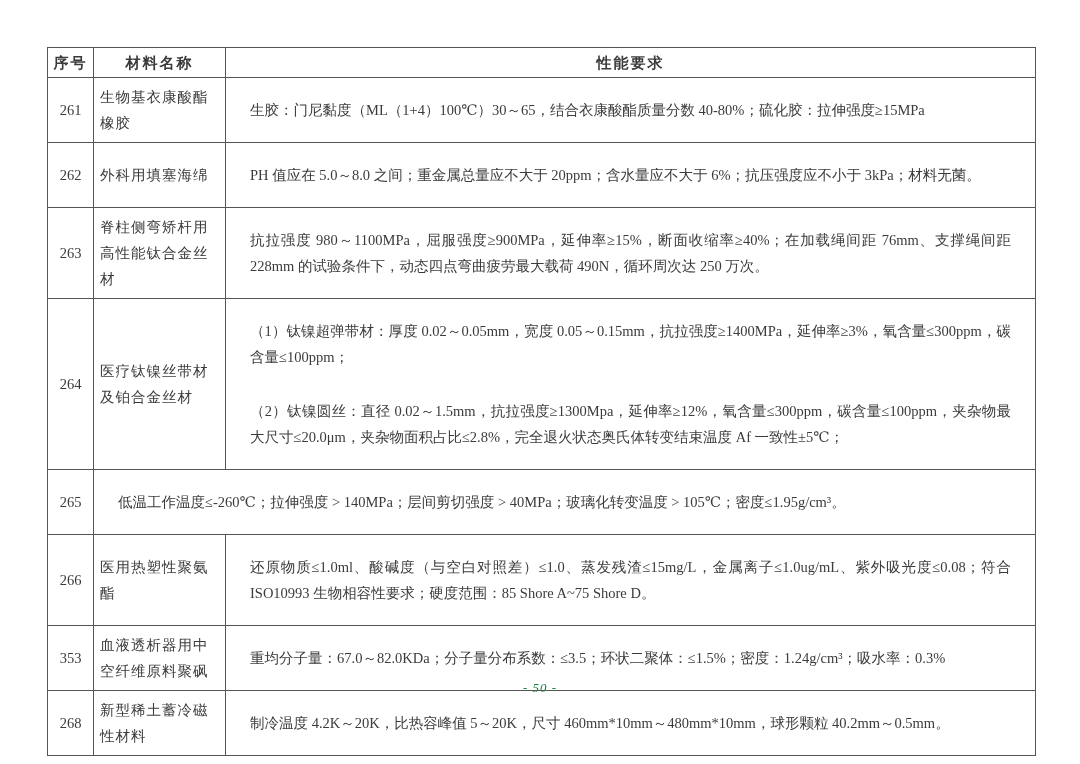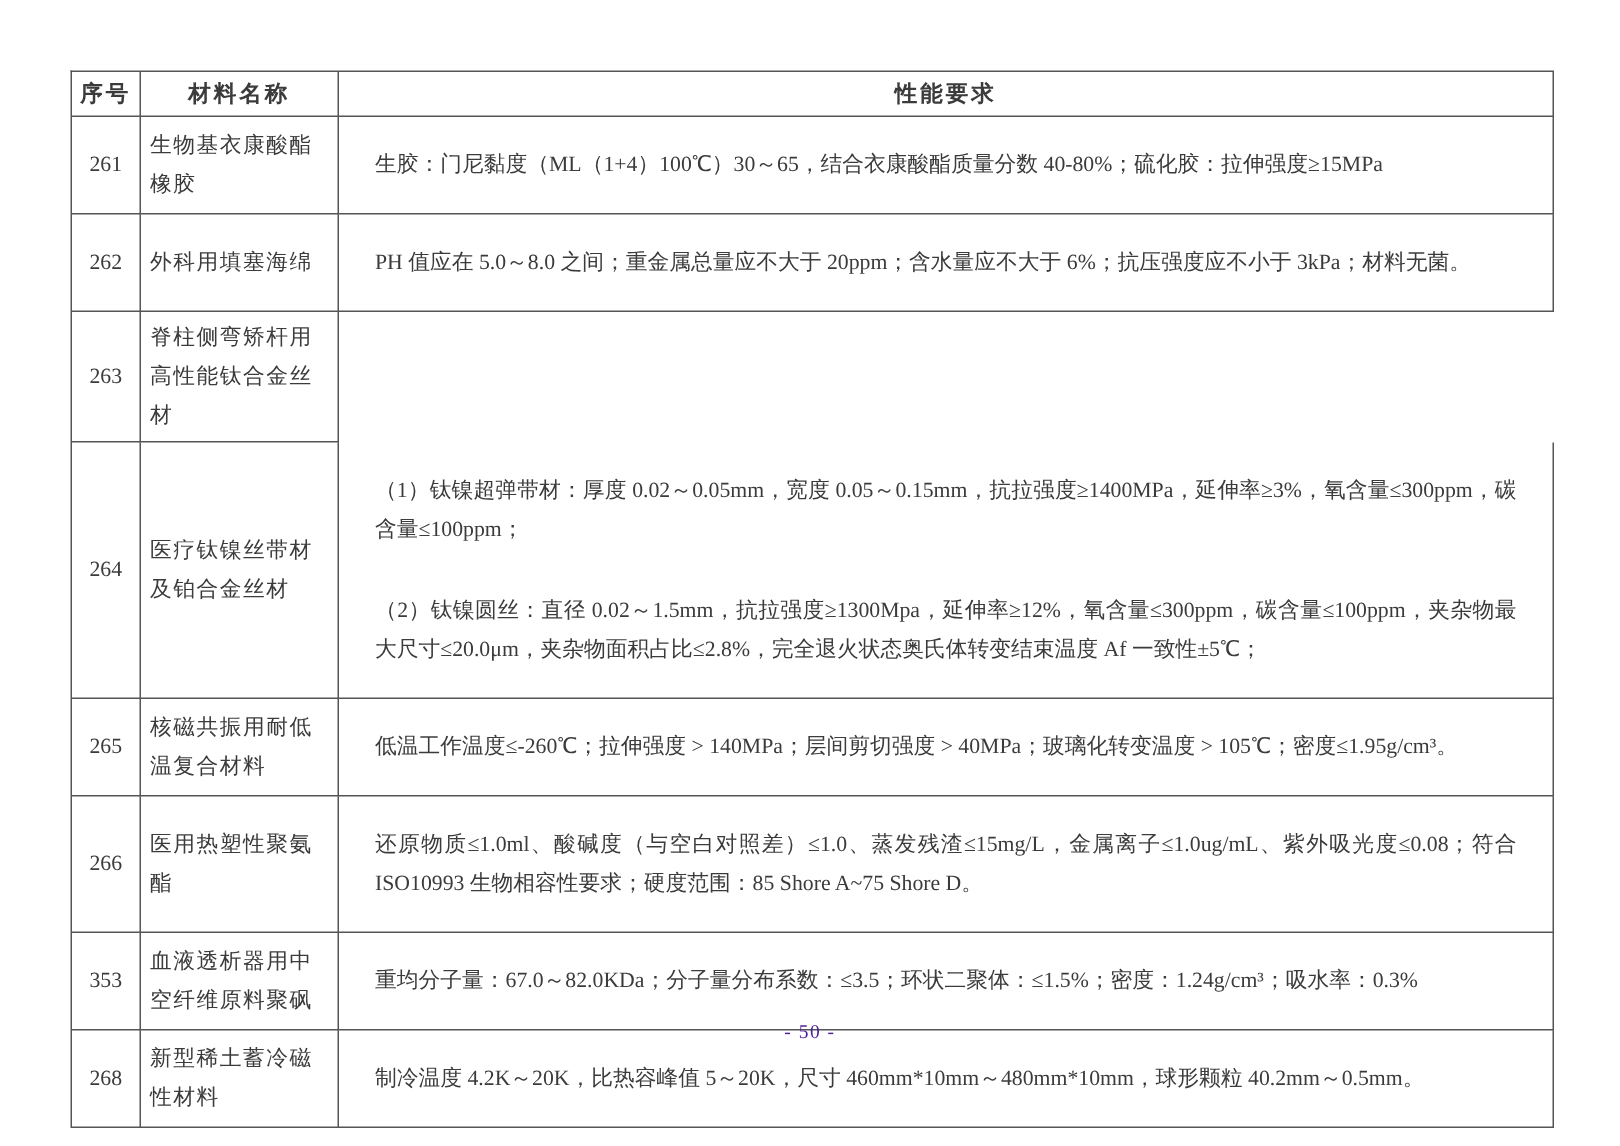--- a/index.html
+++ b/index.html
@@ -52,21 +52,20 @@
     align-items: center;
     padding: 4px 6px;
     letter-spacing: 1px;
   }
   .td.req {
     flex: 1 1 auto;
     display: flex;
     flex-direction: column;
     justify-content: center;
     padding: 5px 10px;
-    font-family: Liberation Serif, serif;
   }
   .td.req p {
     margin: 14px;
     text-align: justify;
   }
   .tr.header .td {
     font-weight: bold;
     font-size: 15px;
     text-align: center;
     justify-content: center;
@@ -77,22 +76,23 @@
   }
   .tr.header { height: 30px; }
   .tr:not(.header) { min-height: 32px; }
   .footer {
     position: absolute;
     left: 0;
     top: 680px;
     width: 1080px;
     text-align: center;
     font-size: 13px;
-    color: #4c1d95;
+    color: #15803d;
     letter-spacing: 1px;
+    font-style: italic;
   }
 </style>
 </head>
 <body>
 
 <div class="page">
   <div class="table">
     <div class="tr header">
       <div class="td no">序号</div>
       <div class="td name">材料名称</div>
@@ -109,32 +109,34 @@
         <div class="tr">
           <div class="td no">262</div>
           <div class="td name">外科用填塞海绵</div>
           <div class="td req">
             <p>PH 值应在 5.0～8.0 之间；重金属总量应不大于 20ppm；含水量应不大于 6%；抗压强度应不小于 3kPa；材料无菌。</p>
           </div>
         </div>
         <div class="tr">
           <div class="td no">263</div>
           <div class="td name">脊柱侧弯矫杆用高性能钛合金丝材</div>
+          <div class="td req">
+            <p>抗拉强度 980～1100MPa，屈服强度≥900MPa，延伸率≥15%，断面收缩率≥40%；在加载绳间距 76mm、支撑绳间距 228mm 的试验条件下，动态四点弯曲疲劳最大载荷 490N，循环周次达 250 万次。</p>
+          </div>
         </div>
         <div class="tr">
           <div class="td no">264</div>
           <div class="td name">医疗钛镍丝带材及铂合金丝材</div>
           <div class="td req">
             <p>（1）钛镍超弹带材：厚度 0.02～0.05mm，宽度 0.05～0.15mm，抗拉强度≥1400MPa，延伸率≥3%，氧含量≤300ppm，碳含量≤100ppm；</p>
             <p>（2）钛镍圆丝：直径 0.02～1.5mm，抗拉强度≥1300Mpa，延伸率≥12%，氧含量≤300ppm，碳含量≤100ppm，夹杂物最大尺寸≤20.0μm，夹杂物面积占比≤2.8%，完全退火状态奥氏体转变结束温度 Af 一致性±5℃；</p>
           </div>
         </div>
         <div class="tr">
           <div class="td no">265</div>
-          <div class="td name">核磁共振用耐低温复合材料</div>
           <div class="td req">
             <p>低温工作温度≤-260℃；拉伸强度 &gt; 140MPa；层间剪切强度 &gt; 40MPa；玻璃化转变温度 &gt; 105℃；密度≤1.95g/cm³。</p>
           </div>
         </div>
         <div class="tr">
           <div class="td no">266</div>
           <div class="td name">医用热塑性聚氨酯</div>
           <div class="td req">
             <p>还原物质≤1.0ml、酸碱度（与空白对照差）≤1.0、蒸发残渣≤15mg/L，金属离子≤1.0ug/mL、紫外吸光度≤0.08；符合 ISO10993 生物相容性要求；硬度范围：85 Shore A~75 Shore D。</p>
           </div>

